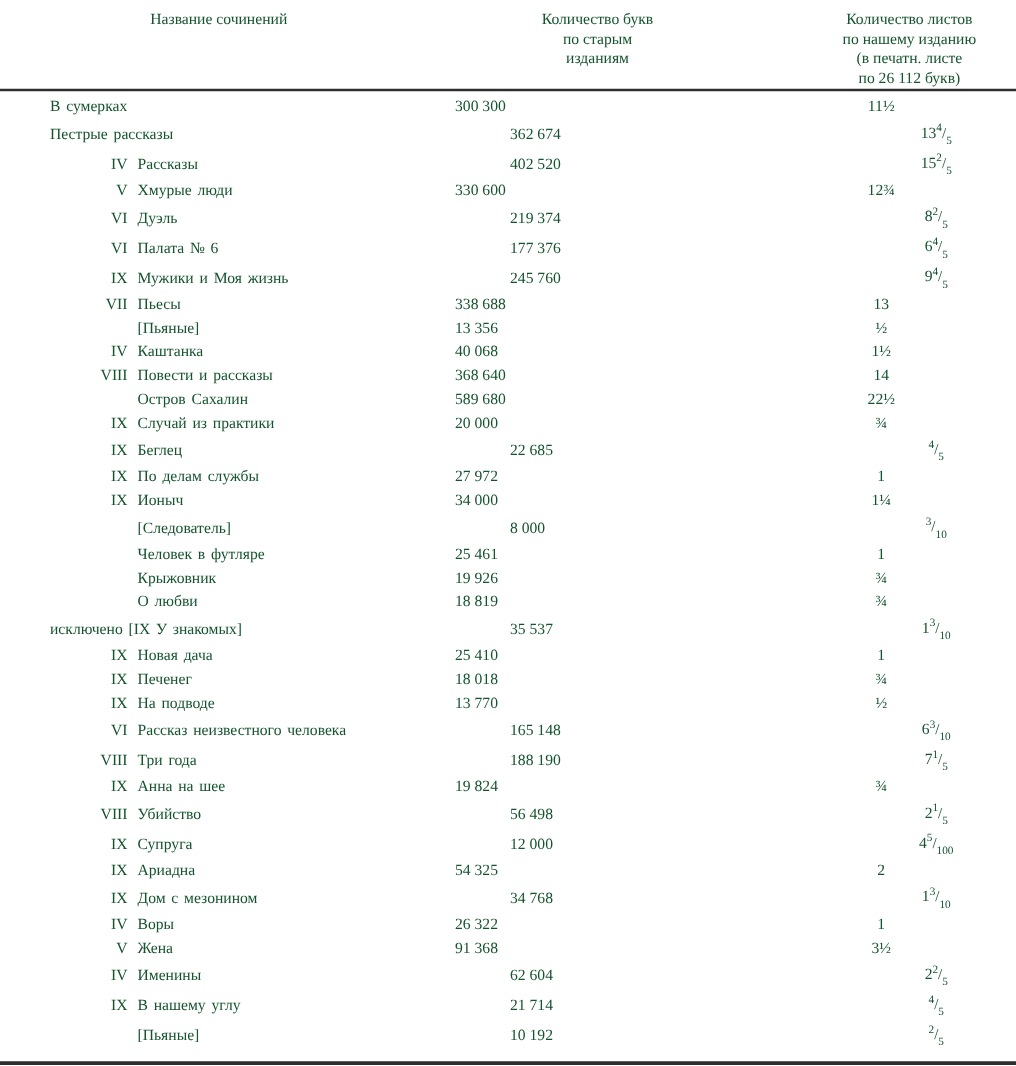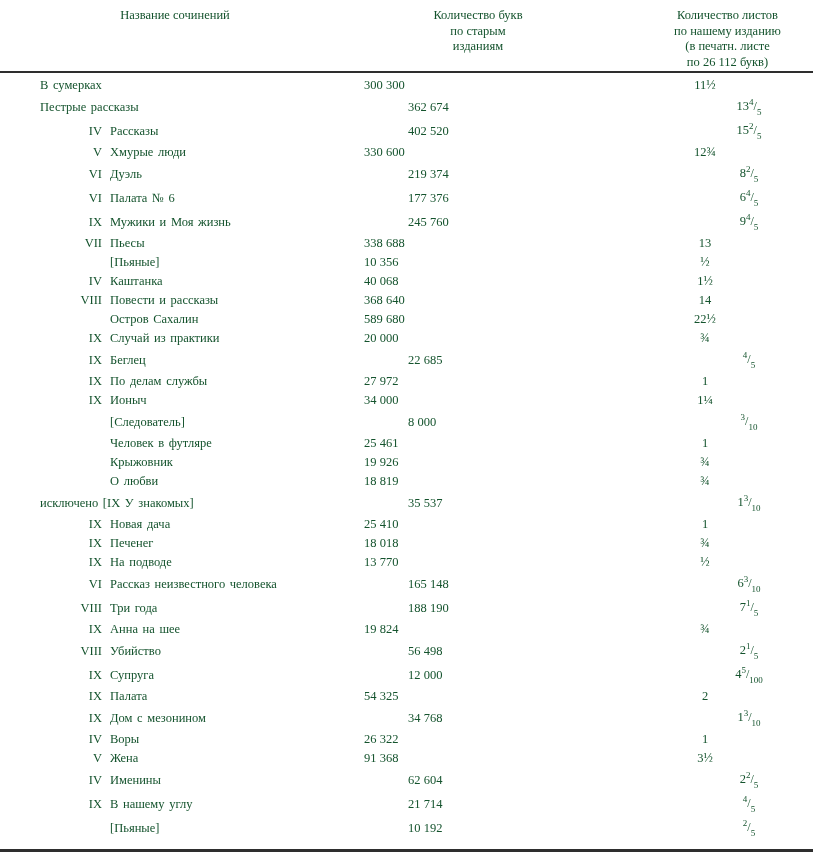--- a/index.html
+++ b/index.html
@@ -146,21 +146,21 @@
     <div class="sheets">
       <span class="fr-whole">13</span>
     </div>
   </div>
 
   <div class="row">
     <div class="name">
       <span class="rn"></span>
       <span class="title">[Пьяные]</span>
     </div>
-    <div class="letters">10 356</div>
+    <div class="letters">13 356</div>
     <div class="sheets">
       <span class="fr-whole">½</span>
     </div>
   </div>
 
   <div class="row">
     <div class="name">
       <span class="rn">IV</span>
       <span class="title">Каштанка</span>
     </div>
@@ -375,21 +375,21 @@
     </div>
     <div class="letters">12 000</div>
     <div class="sheets">
       <span class="fr-whole">4</span><span class="frac"><span class="fr-num">5</span><span class="fr-sep">/</span><span class="fr-den">100</span></span>
     </div>
   </div>
 
   <div class="row">
     <div class="name">
       <span class="rn">IX</span>
-      <span class="title">Палата</span>
+      <span class="title">Ариадна</span>
     </div>
     <div class="letters">54 325</div>
     <div class="sheets">
       <span class="fr-whole">2</span>
     </div>
   </div>
 
   <div class="row tall">
     <div class="name">
       <span class="rn">IX</span>

